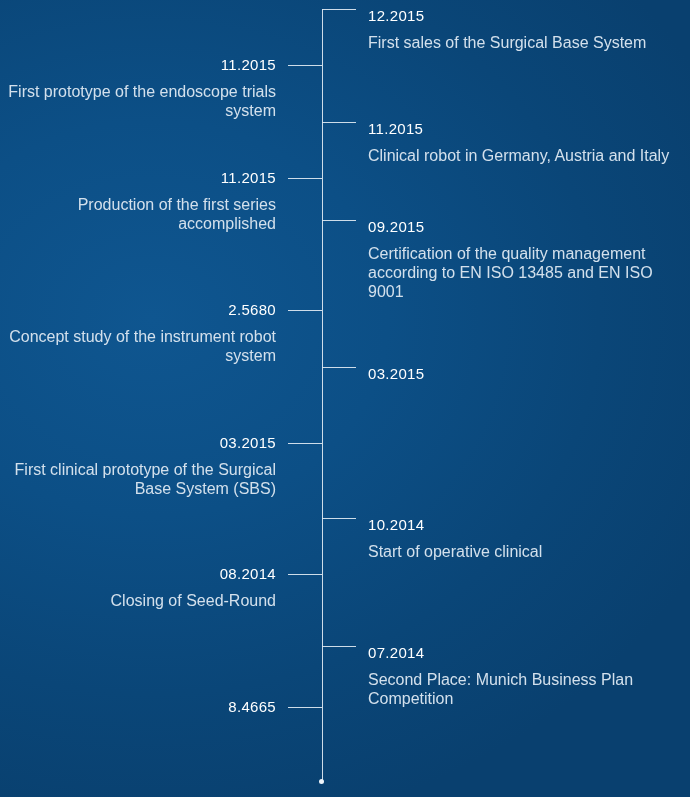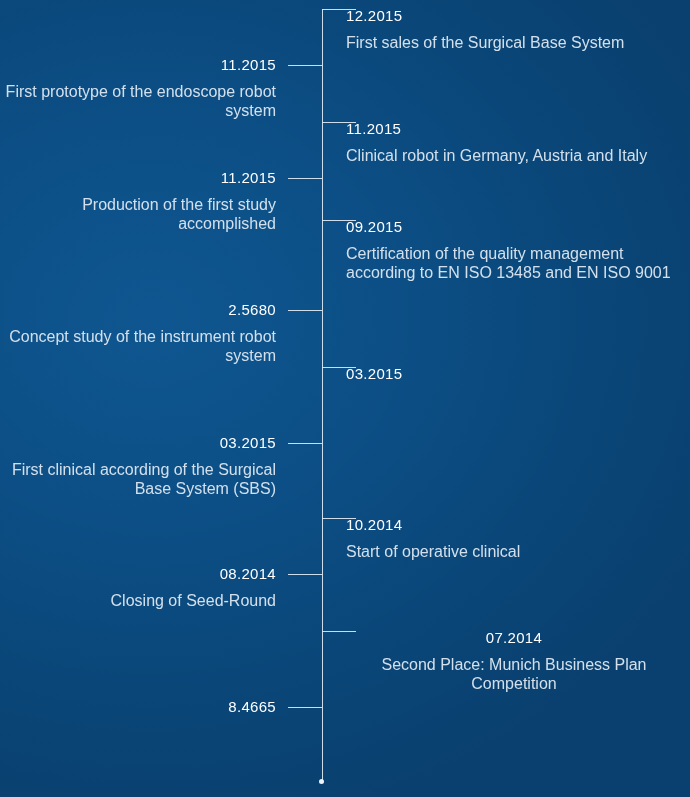--- a/index.html
+++ b/index.html
@@ -77,21 +77,21 @@
   .entry.right {
     left: 322px;
     width: 360px;
     text-align: left;
   }
   .entry.right .connector {
     left: 0;
     width: 34px;
   }
   .entry.right .entry-body {
-    margin-left: 24px;
+    margin-left: 46px;
     padding-top: 7px;
   }
   .entry.right .entry-date { margin-top: -9px; }
 
   
   .entry.left {
     right: 368px;
     width: 322px;
     text-align: right;
   }
@@ -117,35 +117,35 @@
         <div class="connector"></div>
         <div class="entry-body">
           <div class="entry-date">12.2015</div>
           <div class="entry-desc">First sales of the Surgical Base System</div>
         </div>
       </div>
       <div class="entry left" style="top: 65px;">
         <div class="connector"></div>
         <div class="entry-body">
           <div class="entry-date">11.2015</div>
-          <div class="entry-desc">First prototype of the endoscope robot system</div>
+          <div class="entry-desc">First prototype of the endoscope trials system</div>
         </div>
       </div>
       <div class="entry right" style="top: 122px;">
         <div class="connector"></div>
         <div class="entry-body">
           <div class="entry-date">11.2015</div>
           <div class="entry-desc">Clinical robot in Germany, Austria and Italy</div>
         </div>
       </div>
       <div class="entry left" style="top: 178px;">
         <div class="connector"></div>
         <div class="entry-body">
           <div class="entry-date">11.2015</div>
-          <div class="entry-desc">Production of the first study accomplished</div>
+          <div class="entry-desc">Production of the first series accomplished</div>
         </div>
       </div>
       <div class="entry right" style="top: 220px;">
         <div class="connector"></div>
         <div class="entry-body">
           <div class="entry-date">09.2015</div>
           <div class="entry-desc">Certification of the quality management according to EN ISO 13485 and EN ISO 9001</div>
         </div>
       </div>
       <div class="entry left" style="top: 310px;">
@@ -158,38 +158,38 @@
       <div class="entry right" style="top: 367px;">
         <div class="connector"></div>
         <div class="entry-body">
           <div class="entry-date">03.2015</div>
         </div>
       </div>
       <div class="entry left" style="top: 443px;">
         <div class="connector"></div>
         <div class="entry-body">
           <div class="entry-date">03.2015</div>
-          <div class="entry-desc">First clinical according of the Surgical Base System (SBS)</div>
+          <div class="entry-desc">First clinical prototype of the Surgical Base System (SBS)</div>
         </div>
       </div>
       <div class="entry right" style="top: 518px;">
         <div class="connector"></div>
         <div class="entry-body">
           <div class="entry-date">10.2014</div>
           <div class="entry-desc">Start of operative clinical</div>
         </div>
       </div>
       <div class="entry left" style="top: 574px;">
         <div class="connector"></div>
         <div class="entry-body">
           <div class="entry-date">08.2014</div>
           <div class="entry-desc">Closing of Seed-Round</div>
         </div>
       </div>
-      <div class="entry right" style="top: 631px; text-align: center;">
+      <div class="entry right" style="top: 646px;">
         <div class="connector"></div>
         <div class="entry-body">
           <div class="entry-date">07.2014</div>
           <div class="entry-desc">Second Place: Munich Business Plan Competition</div>
         </div>
       </div>
       <div class="entry left" style="top: 707px;">
         <div class="connector"></div>
         <div class="entry-body">
           <div class="entry-date">8.4665</div>

